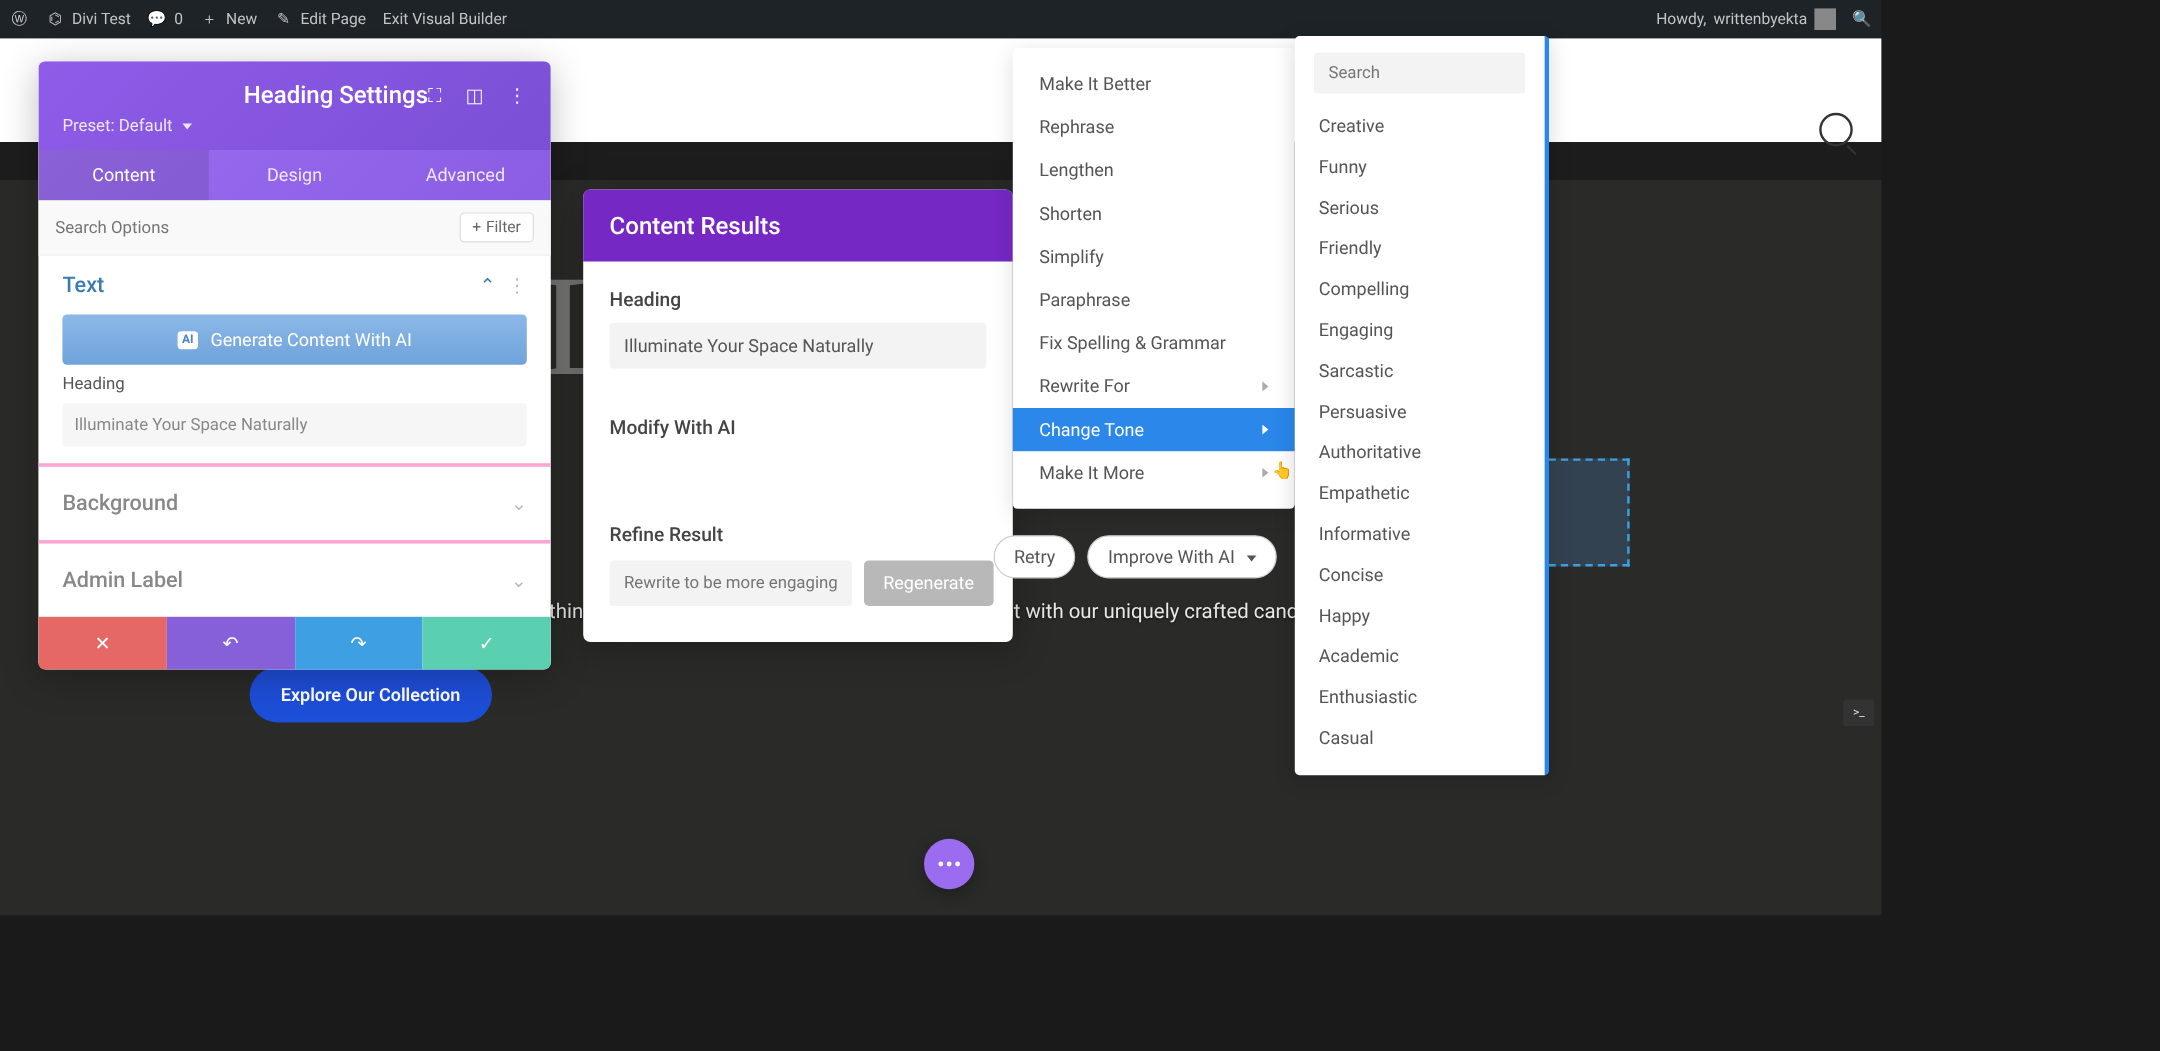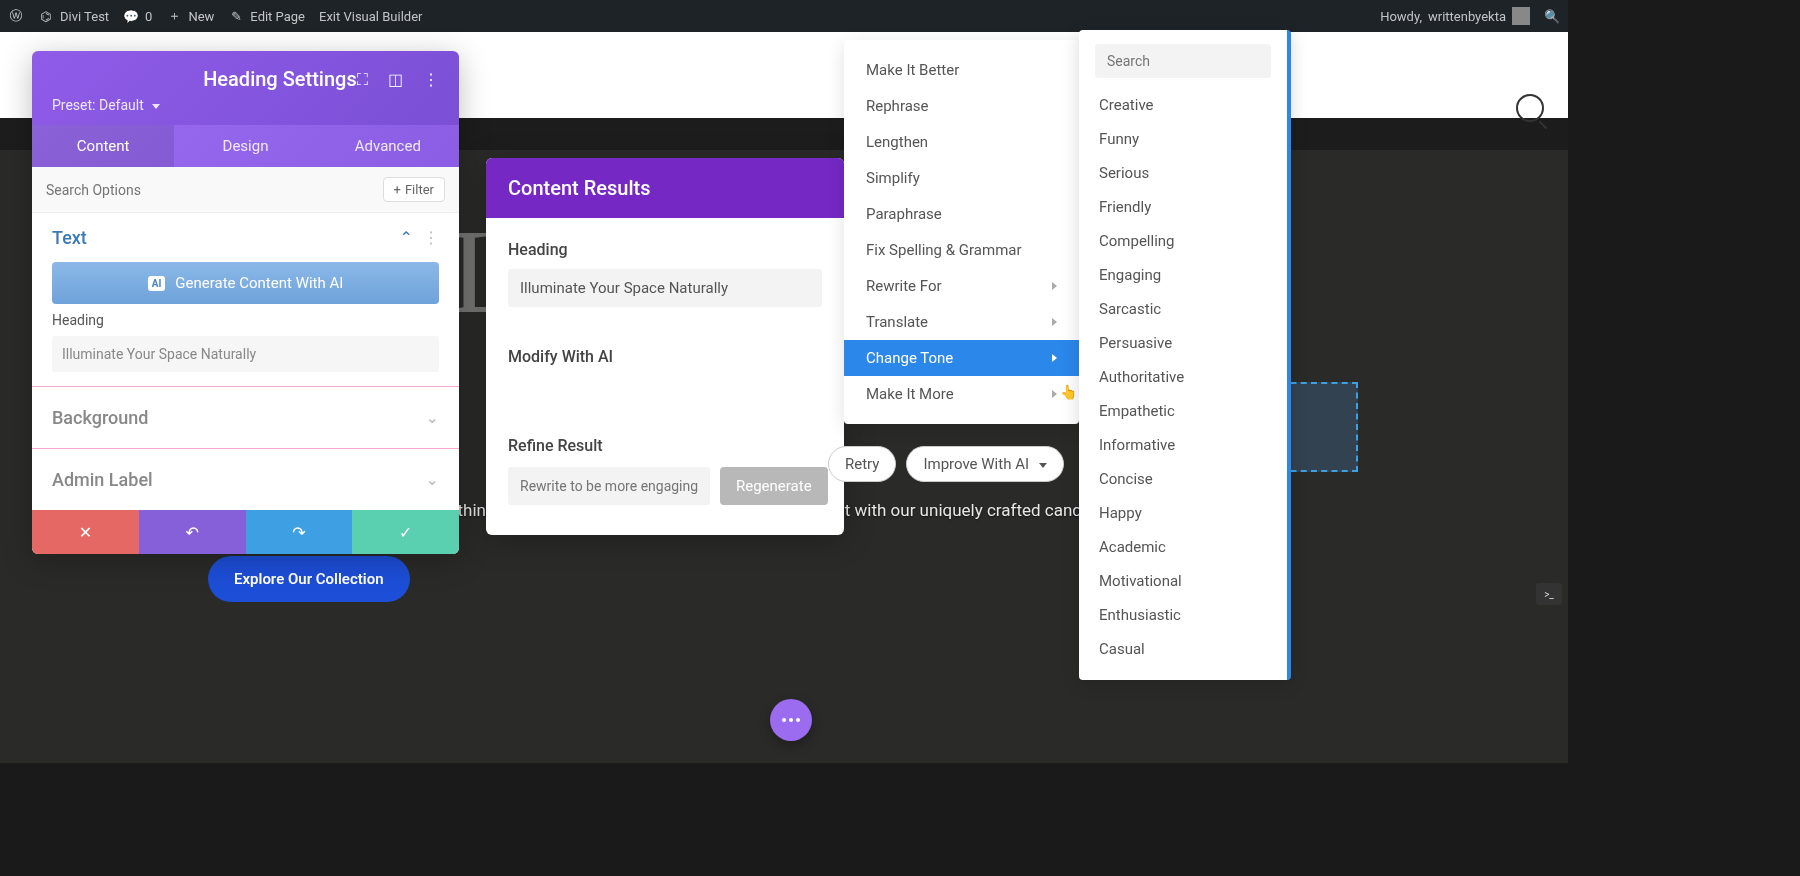--- a/index.html
+++ b/index.html
@@ -28,21 +28,21 @@
 .hs-title { font-size: 20px; font-weight: 500; }
 .hs-icons { display:flex; gap:20px; }
 .hs-icons span{cursor:pointer;opacity:.9;}
 .hs-preset { font-size: 14px; opacity: .85; margin-top:6px; display:flex; align-items:center; gap:4px;}
 .hs-tabs { display:flex; background: linear-gradient(135deg,#9b6cf0,#8a5de4); }
 .hs-tab { flex:1; text-align:center; padding:12px 0; color: rgba(255,255,255,.85); font-size:15px; cursor:pointer; }
 .hs-tab.active { background: rgba(0,0,0,.1); color:#fff; }
 .hs-search { display:flex; align-items:center; background:#f9f9f9; padding:10px 14px; border-bottom:1px solid #eee;}
 .hs-search input{flex:1; border:none; background:transparent; font-size:14px; color:#888; outline:none;}
 .hs-filter{display:flex;align-items:center;gap:4px;background:#fff;border:1px solid #ddd;padding:4px 10px;border-radius:4px;font-size:13px;color:#666;}
-.hs-section { padding: 14px 20px; border-bottom: 1px solid #f9a8d4; }
+.hs-section { padding: 14px 20px; border-bottom: 3px solid #f9a8d4; }
 .hs-sec-head { display:flex; justify-content:space-between; align-items:center; }
 .hs-sec-title { font-size: 18px; color:#3c7ab5; font-weight:500;}
 .hs-sec-title.muted{color:#888;}
 .hs-sec-ctrl { display:flex; gap:10px; color:#bbb;}
 .hs-gen-btn{margin:14px 0 8px;background:linear-gradient(#8bb8e8,#6fa3da);color:#fff;border:none;border-radius:4px;padding:12px;width:100%;font-size:15px;display:flex;align-items:center;justify-content:center;gap:10px;}
 .hs-ai-badge{background:#fff;color:#4a84c2;font-size:10px;font-weight:700;padding:2px 4px;border-radius:3px;}
 .hs-field-label{font-size:14px;color:#555;margin-bottom:8px;}
 .hs-input{width:100%;background:#f6f6f6;border:none;padding:10px;font-size:14px;color:#888;border-radius:3px;}
 .hs-section.collapsed{padding:20px;}
 .hs-footer{display:flex;height:44px;}
@@ -246,34 +246,33 @@
     <div class="ai-item">
       <span>Make It Better</span>
     </div>
     <div class="ai-item">
       <span>Rephrase</span>
     </div>
     <div class="ai-item">
       <span>Lengthen</span>
     </div>
     <div class="ai-item">
+      <span>Shorten</span>
+    </div>
+    <div class="ai-item">
       <span>Simplify</span>
     </div>
     <div class="ai-item">
       <span>Paraphrase</span>
     </div>
     <div class="ai-item">
       <span>Fix Spelling &amp; Grammar</span>
     </div>
     <div class="ai-item">
       <span>Rewrite For</span>
-      <span class="ai-chev chev-right"></span>
-    </div>
-    <div class="ai-item">
-      <span>Translate</span>
       <span class="ai-chev chev-right"></span>
     </div>
     <div class="ai-item active">
       <span>Change Tone</span>
       <span class="ai-chev chev-right"></span>
     </div>
     <div class="ai-item">
       <span>Make It More</span>
       <span class="ai-chev chev-right"></span>
     </div>
@@ -290,21 +289,20 @@
       <div class="tone-item">Compelling</div>
       <div class="tone-item">Engaging</div>
       <div class="tone-item">Sarcastic</div>
       <div class="tone-item">Persuasive</div>
       <div class="tone-item">Authoritative</div>
       <div class="tone-item">Empathetic</div>
       <div class="tone-item">Informative</div>
       <div class="tone-item">Concise</div>
       <div class="tone-item">Happy</div>
       <div class="tone-item">Academic</div>
-      <div class="tone-item">Motivational</div>
       <div class="tone-item">Enthusiastic</div>
       <div class="tone-item">Casual</div>
     </div>
 </div>
 
 <div class="fab">
     <div class="fab-dots">
       <span></span>
       <span></span>
       <span></span>

